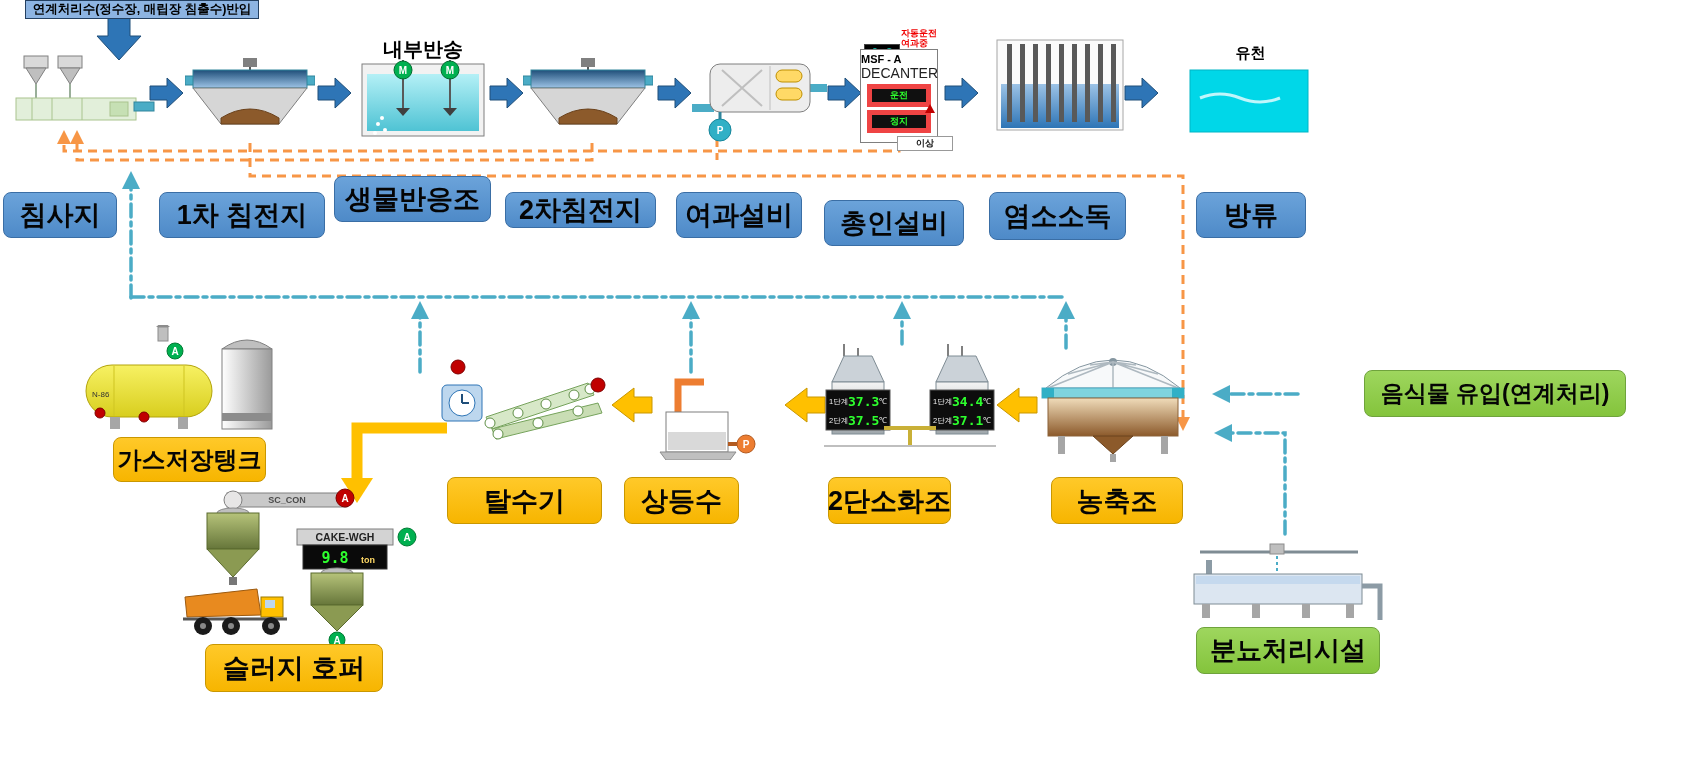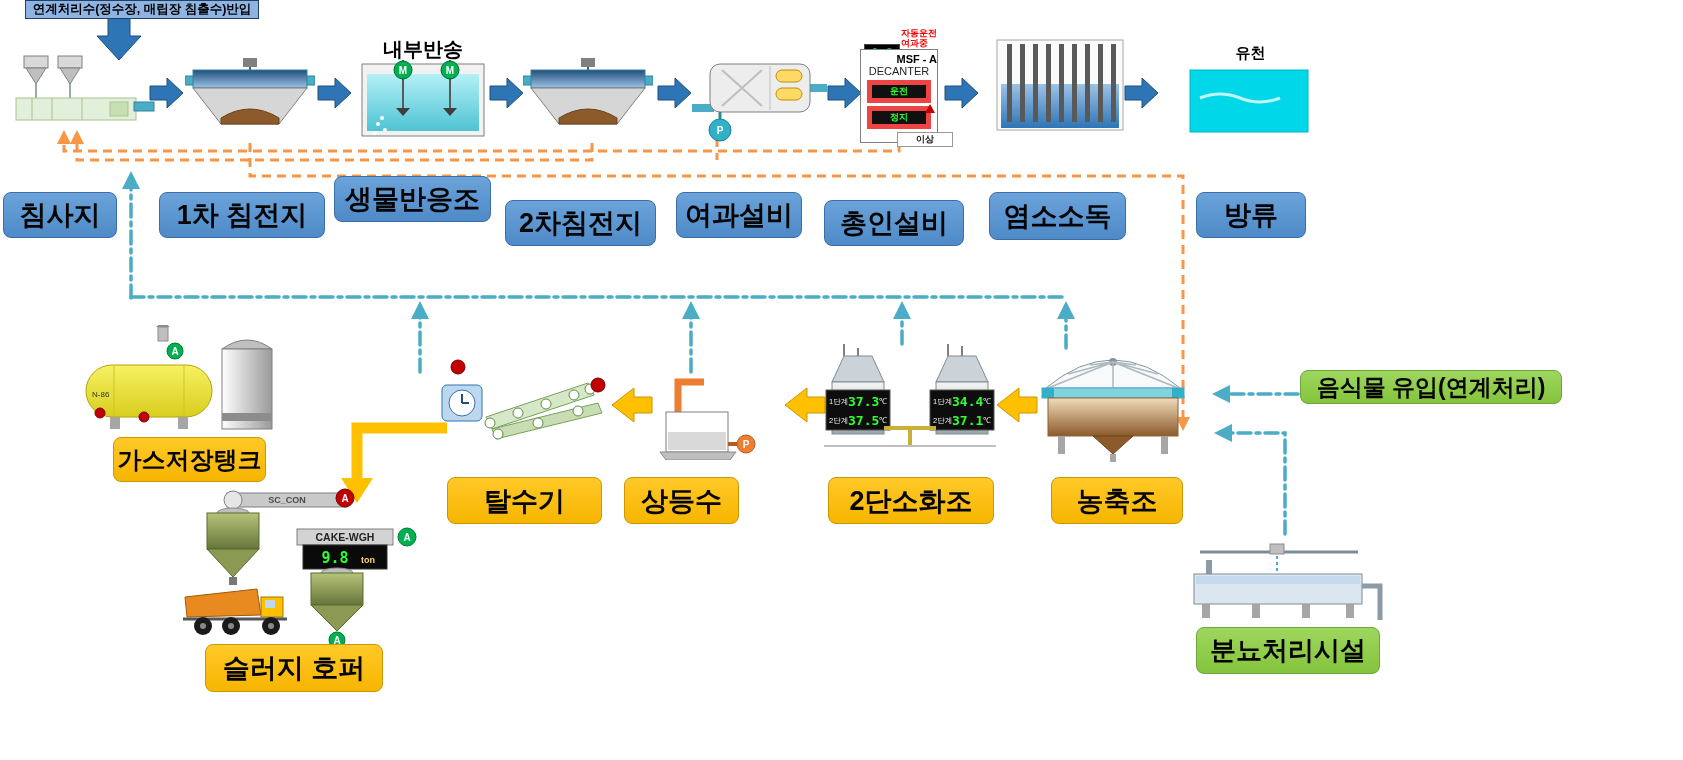--- a/index.html
+++ b/index.html
@@ -13,22 +13,22 @@
   .lbl-blue{background:linear-gradient(180deg,#6BA3DA 0%,#4E8AC8 100%);border:1px solid #3A6EA5;font-size:27px;}
   .lbl-orange{background:linear-gradient(180deg,#FFC929 0%,#F7B500 100%);border:1px solid #C99700;font-size:27px;}
   .lbl-green{background:linear-gradient(180deg,#9ED65E 0%,#84C43C 100%);border:1px solid #6FA33C;font-size:26px;}
   .note-box{position:absolute;left:25px;top:0;width:232px;height:17px;background:#8DB4E2;border:1px solid #244061;
             font-size:12.5px;line-height:16px;text-align:center;color:#000;font-weight:bold;}
   
   .phos-led{position:absolute;left:4px;top:16px;width:34px;height:17px;background:#000;color:#14b8a6;
             font:bold 12px "DejaVu Sans Mono",monospace;text-align:center;line-height:17px;border:1px solid #444;}
   .phos-auto{position:absolute;left:41px;top:0;color:#F00000;font-weight:bold;font-size:9px;line-height:10px;text-align:left;}
   .phos-body{position:absolute;left:0;top:21px;width:76px;height:92px;background:#fff;border:1px solid #7F7F7F;}
-  .phos-name{font-weight:bold;font-size:11px;text-align:right;margin-top:3px;color:#000;}
-  .phos-type{font-size:11px;text-align:center;color:#222;}
+  .phos-name{font-weight:bold;font-size:11px;text-align:left;margin-top:3px;color:#000;}
+  .phos-type{font-size:14px;text-align:center;color:#222;}
   .phos-st{width:54px;height:13px;margin:3px auto 0;text-align:center;line-height:13px;
            font:bold 9px "DejaVu Sans Mono",monospace;}
   .phos-st.dark{background:#101010;color:#2EFF2E;border:5px solid #ef4444;}
   .phos-st.light{background:#fff;color:#111;border:1px solid #999;margin-left:36px;}
   .phos-tri{position:absolute;right:2px;top:54px;width:0;height:0;border-left:5px solid transparent;
             border-right:5px solid transparent;border-bottom:9px solid #C00000;}
   
   text{font-family:"Liberation Sans",sans-serif;}
   .sv-ml{font-weight:bold;font-size:10px;fill:#fff;text-anchor:middle;}
   .sv-a{font-weight:bold;font-size:10px;fill:#fff;text-anchor:middle;}
@@ -246,21 +246,21 @@
     <div class="cap" style="top:4px;font-size:15px">유천</div>
     <svg width="125" height="100" viewBox="0 0 125 100" style="position:absolute;top:0;left:0">
       <rect x="2" y="30" width="118" height="62" fill="#00D7E8" stroke="#00B5C6"></rect>
       <path d="M12,58 Q32,50 52,58 T92,58" stroke="#BFF6FB" stroke-width="3" fill="none"></path>
     </svg>
   </div>
 
   <div class="lbl lbl-blue" style="left:3px;top:192px;width:114px;height:46px">침사지</div>
   <div class="lbl lbl-blue" style="left:159px;top:192px;width:166px;height:46px">1차 침전지</div>
   <div class="lbl lbl-blue" style="left:334px;top:176px;width:157px;height:46px">생물반응조</div>
-  <div class="lbl lbl-blue" style="left:505px;top:200px;width:151px;height:46px">2차침전지</div>
+  <div class="lbl lbl-blue" style="left:505px;top:192px;width:151px;height:36px">2차침전지</div>
   <div class="lbl lbl-blue" style="left:676px;top:192px;width:126px;height:46px">여과설비</div>
   <div class="lbl lbl-blue" style="left:824px;top:200px;width:140px;height:46px">총인설비</div>
   <div class="lbl lbl-blue" style="left:989px;top:192px;width:137px;height:48px">염소소독</div>
   <div class="lbl lbl-blue" style="left:1196px;top:192px;width:110px;height:46px">방류</div>
 
   <div class="icon" style="left:80px;top:325px;width:200px;height:112px">
     <svg width="200" height="112" viewBox="0 0 200 112">
       <rect x="78" y="2" width="10" height="14" fill="#BFBFBF" stroke="#8C8C8C"></rect>
       <polygon points="76,2 90,2 83,-4" fill="#8C8C8C"></polygon>
       <g>
@@ -419,20 +419,20 @@
           <circle cx="56" cy="141" r="3" fill="#888"></circle>
         <circle cx="96" cy="141" r="9" fill="#1a1a1a"></circle>
           <circle cx="96" cy="141" r="3" fill="#888"></circle>
       </g>
     </svg>
   </div>
 
   <div class="lbl lbl-orange" style="left:113px;top:437px;width:153px;height:45px;font-size:24px">가스저장탱크</div>
   <div class="lbl lbl-orange" style="left:447px;top:477px;width:155px;height:47px">탈수기</div>
   <div class="lbl lbl-orange" style="left:624px;top:477px;width:115px;height:47px">상등수</div>
-  <div class="lbl lbl-orange" style="left:828px;top:477px;width:166px;height:47px">2단소화조</div>
+  <div class="lbl lbl-orange" style="left:828px;top:477px;width:123px;height:47px">2단소화조</div>
   <div class="lbl lbl-orange" style="left:1051px;top:477px;width:132px;height:47px">농축조</div>
   <div class="lbl lbl-orange" style="left:205px;top:644px;width:178px;height:48px">슬러지 호퍼</div>
 
-  <div class="lbl lbl-green" style="left:1300px;top:370px;width:262px;height:34px;font-size:23px">음식물 유입(연계처리)</div>
+  <div class="lbl lbl-green" style="left:1364px;top:370px;width:262px;height:47px;font-size:23px">음식물 유입(연계처리)</div>
   <div class="lbl lbl-green" style="left:1196px;top:627px;width:184px;height:47px">분뇨처리시설</div>
 
 </div>
 
 </body></html>

